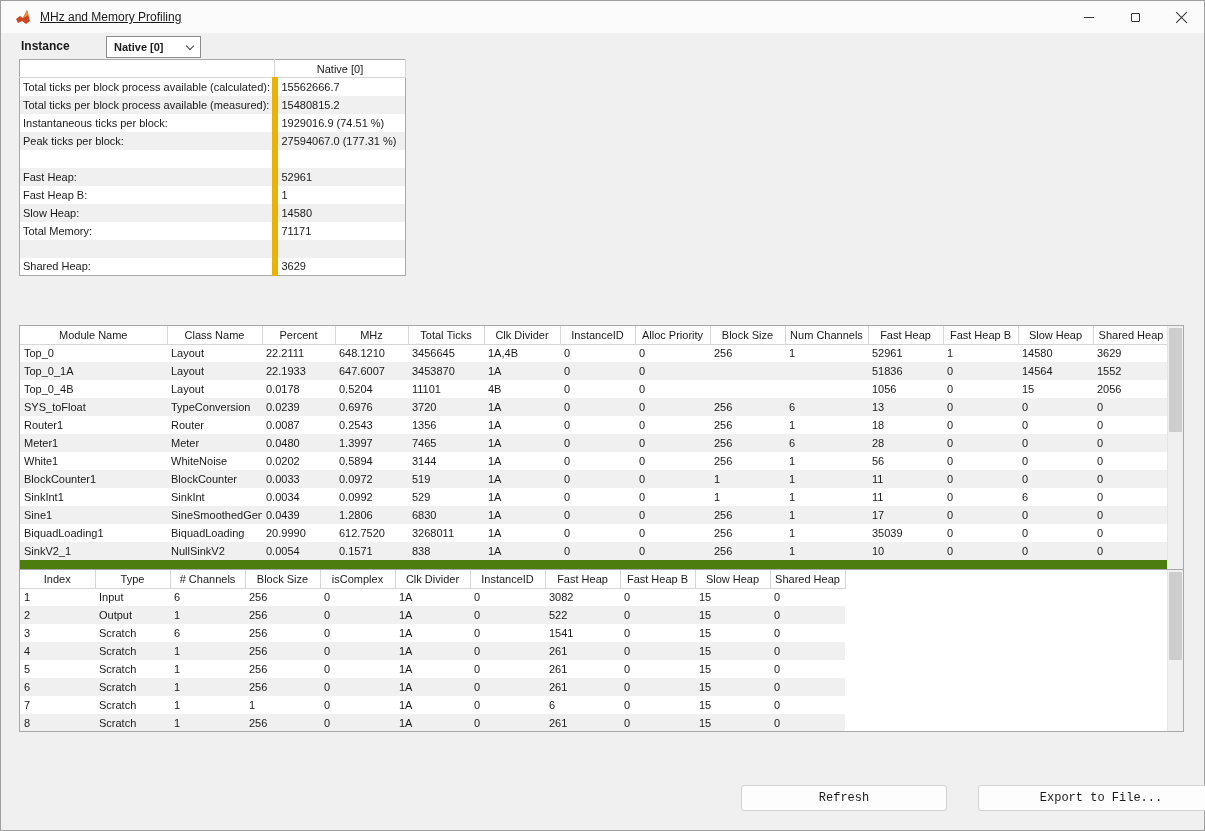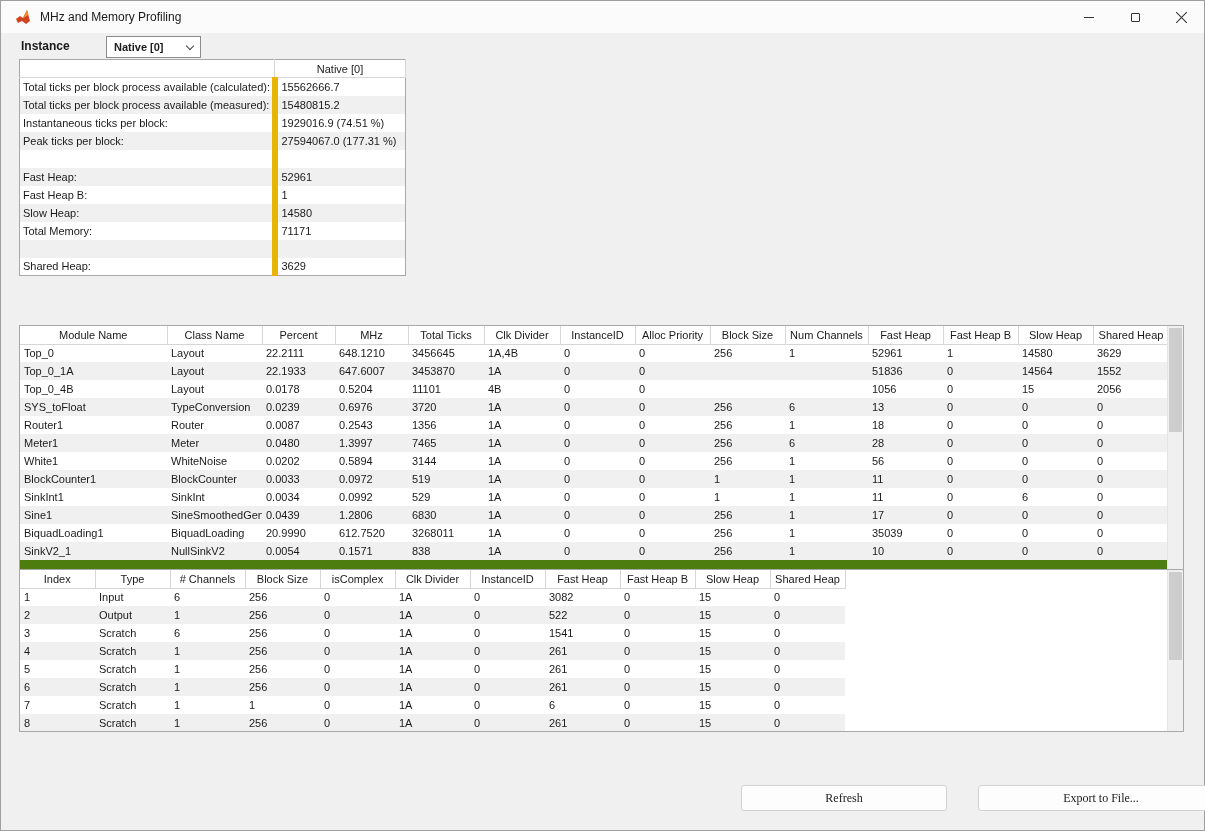--- a/index.html
+++ b/index.html
@@ -9,21 +9,21 @@
     background:#f0f0f0;
     color:#1a1a1a;
     position:relative;
     overflow:hidden;
   }
   .window { position:absolute; inset:0; border:1px solid #9f9f9f; background:#f0f0f0; }
 
   
   .titlebar { position:absolute; top:0; left:0; right:0; height:32px; background:#fbfbfb; display:flex; align-items:center; }
   .app-icon { margin-left:14px; width:16px; height:16px; flex:0 0 auto; }
-  .title { margin-left:9px; font-size:12px; }
+  .title { margin-left:9px; font-size:12px;text-decoration:underline; }
   .win-controls { margin-left:auto; display:flex; height:100%; }
   .win-btn { width:46px; height:100%; display:flex; align-items:center; justify-content:center; cursor:default; }
   .icon-min { width:10px; height:1px; background:#333; display:block; }
   .icon-max { width:9px; height:9px; border:1px solid #333; border-radius:1px; display:block; }
   .icon-close { position:relative; width:13px; height:13px; display:block; }
   .icon-close i { position:absolute; left:-1px; top:6px; width:15px; height:1px; background:#333; display:block; }
   .icon-close i:first-child { transform:rotate(45deg); }
   .icon-close i:last-child  { transform:rotate(-45deg); }
 
   
@@ -68,21 +68,21 @@
   .buffer th { width:75px; }
 
   
   .vscroll { position:absolute; right:0; top:0; bottom:0; width:16px; background:#f0f0f0; border-left:1px solid #e4e4e4; }
   .vscroll .thumb { position:absolute; left:1px; right:1px; background:#cdcdcd; border-radius:1px; }
   .thumb-module { top:2px; height:104px; }
   .thumb-buffer { top:2px; height:88px; }
 
   
   .btn { position:absolute; height:26px; background:#fdfdfd; border:1px solid #d2d2d2; border-radius:3px;
-         font-size:12px; font-family:Liberation Serif, serif; color:#1a1a1a; cursor:default; }
+         font-size:12px; font-family:Liberation Mono, monospace; color:#1a1a1a; cursor:default; }
   .btn-refresh { left:740px; top:784px; width:206px; }
   .btn-export  { left:977px; top:784px; width:246px; }
 </style>
 </head>
 <body>
 
 <div class="window">
 
   <div class="titlebar">
     <svg class="app-icon" viewBox="0 0 16 16" width="16" height="16">

